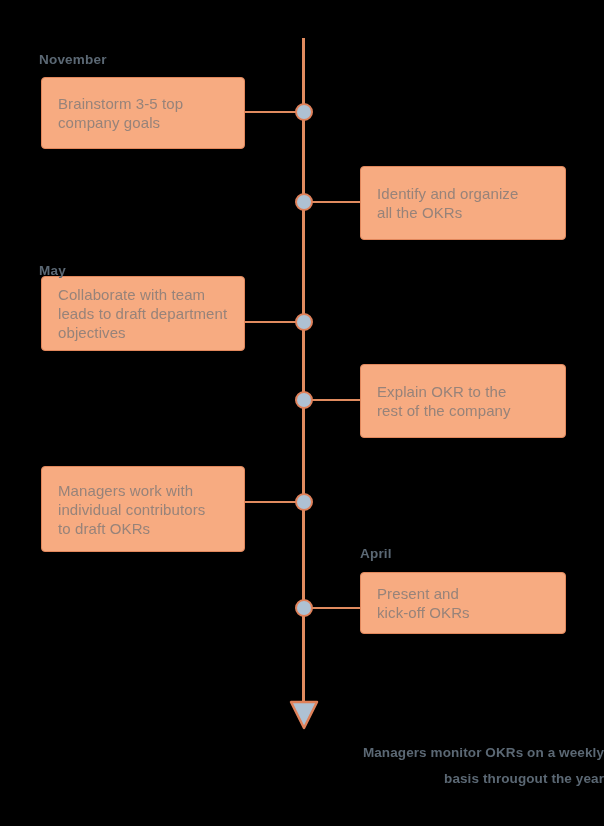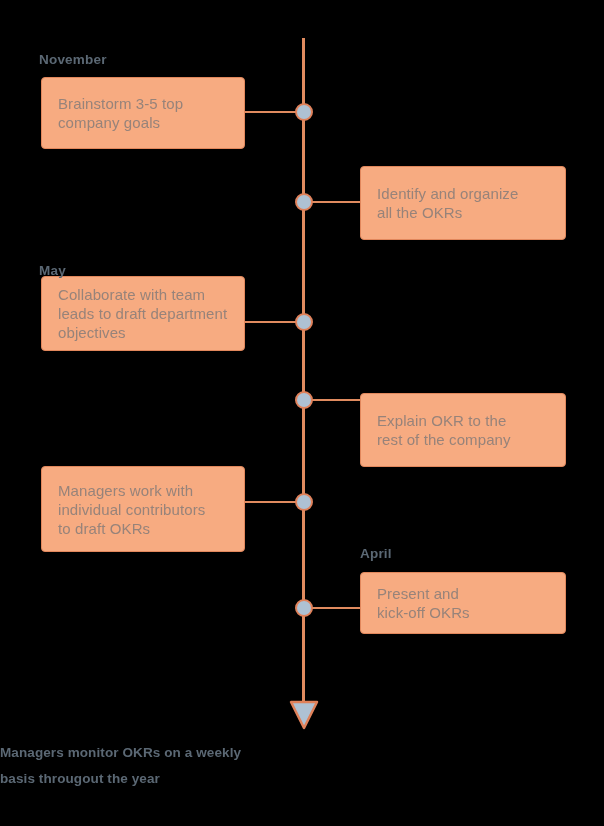--- a/index.html
+++ b/index.html
@@ -84,21 +84,21 @@
     font-weight: bold;
     letter-spacing: 0.2px;
   }
 
   
   .caption {
     position: absolute;
     left: 0;
     top: 740px;
     width: 604px;
-    text-align: left;
+    text-align: right;
     color: #5b6874;
     font-size: 13.5px;
     font-weight: bold;
     line-height: 26px;
     letter-spacing: 0.1px;
     white-space: pre-line;
   }
 </style>
 </head>
 <body>
@@ -126,21 +126,21 @@
       </div>
       <div class="box" style="left: 360px; top: 166px; width: 206px; height: 74px;">
         <div class="box-text">Identify and organize
 all the OKRs</div>
       </div>
       <div class="box" style="left: 41px; top: 276px; width: 204px; height: 75px;">
         <div class="box-text">Collaborate with team
 leads to draft department
 objectives</div>
       </div>
-      <div class="box" style="left: 360px; top: 364px; width: 206px; height: 74px; margin-top: 29px;">
+      <div class="box" style="left: 360px; top: 364px; width: 206px; height: 74px;">
         <div class="box-text">Explain OKR to the
 rest of the company</div>
       </div>
       <div class="box" style="left: 41px; top: 466px; width: 204px; height: 86px;">
         <div class="box-text">Managers work with
 individual contributors
 to draft OKRs</div>
       </div>
       <div class="box" style="left: 360px; top: 572px; width: 206px; height: 62px;">
         <div class="box-text">Present and

